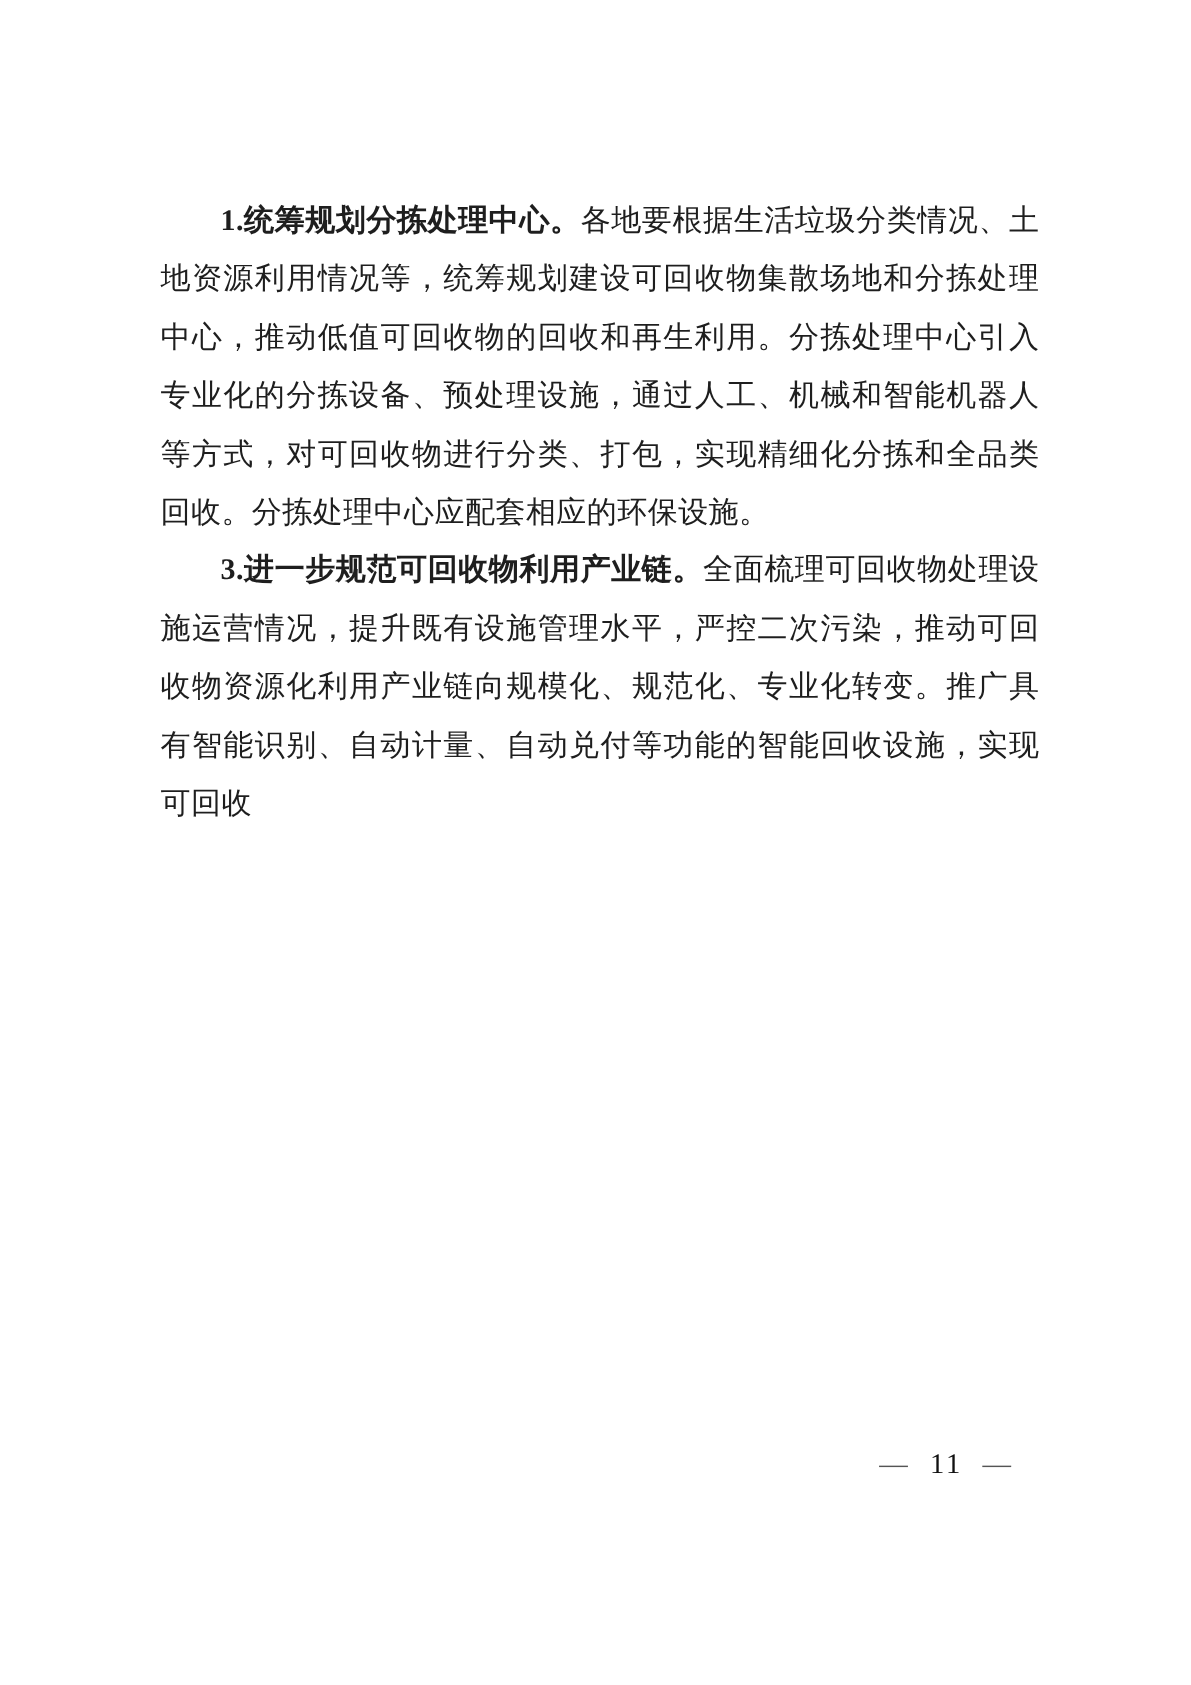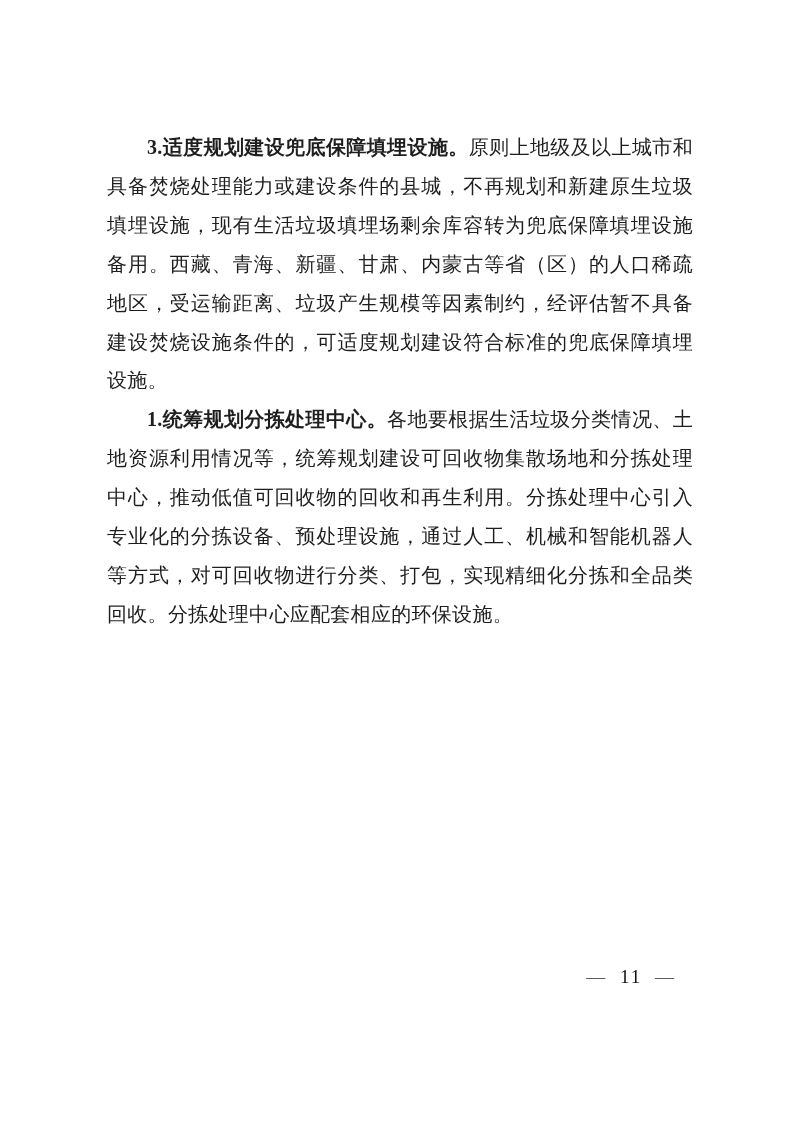--- a/index.html
+++ b/index.html
@@ -54,22 +54,22 @@
     color: #111111;
   }
 </style>
 </head>
 <body>
 
 <div class="page">
 
   <div class="doc-body">
 
-      <p class="indent"><span class="seg bold">3.适度规划建设兜底保障填埋设施。</span><span class="seg">原则上地级及以上城市和具备焚烧处理能力或建设条件的县城，不再规划和新建原生垃圾填埋设施，现有生活垃圾填埋场剩余库容转为兜底保障填埋设施备用。西藏、青海、新疆、甘肃、内蒙古等省（区）的人口稀疏地区，受运输距离、垃圾产生规模等因素制约，经评估暂不具备建设焚烧设施条件的，可适度规划建设符合标准的兜底保障填埋设施。</span></p>
       <p class="indent"><span class="seg bold">1.统筹规划分拣处理中心。</span><span class="seg">各地要根据生活垃圾分类情况、土地资源利用情况等，统筹规划建设可回收物集散场地和分拣处理中心，推动低值可回收物的回收和再生利用。分拣处理中心引入专业化的分拣设备、预处理设施，通过人工、机械和智能机器人等方式，对可回收物进行分类、打包，实现精细化分拣和全品类回收。分拣处理中心应配套相应的环保设施。</span></p>
+      <p class="indent"><span class="seg bold">3.进一步规范可回收物利用产业链。</span><span class="seg">全面梳理可回收物处理设施运营情况，提升既有设施管理水平，严控二次污染，推动可回收物资源化利用产业链向规模化、规范化、专业化转变。推广具有智能识别、自动计量、自动兑付等功能的智能回收设施，实现可回收</span></p>
     </div>
 
   <div class="page-footer">
     <span class="dash">—</span>
     <span class="num">11</span>
     <span class="dash">—</span>
   </div>
 
 </div>
 

